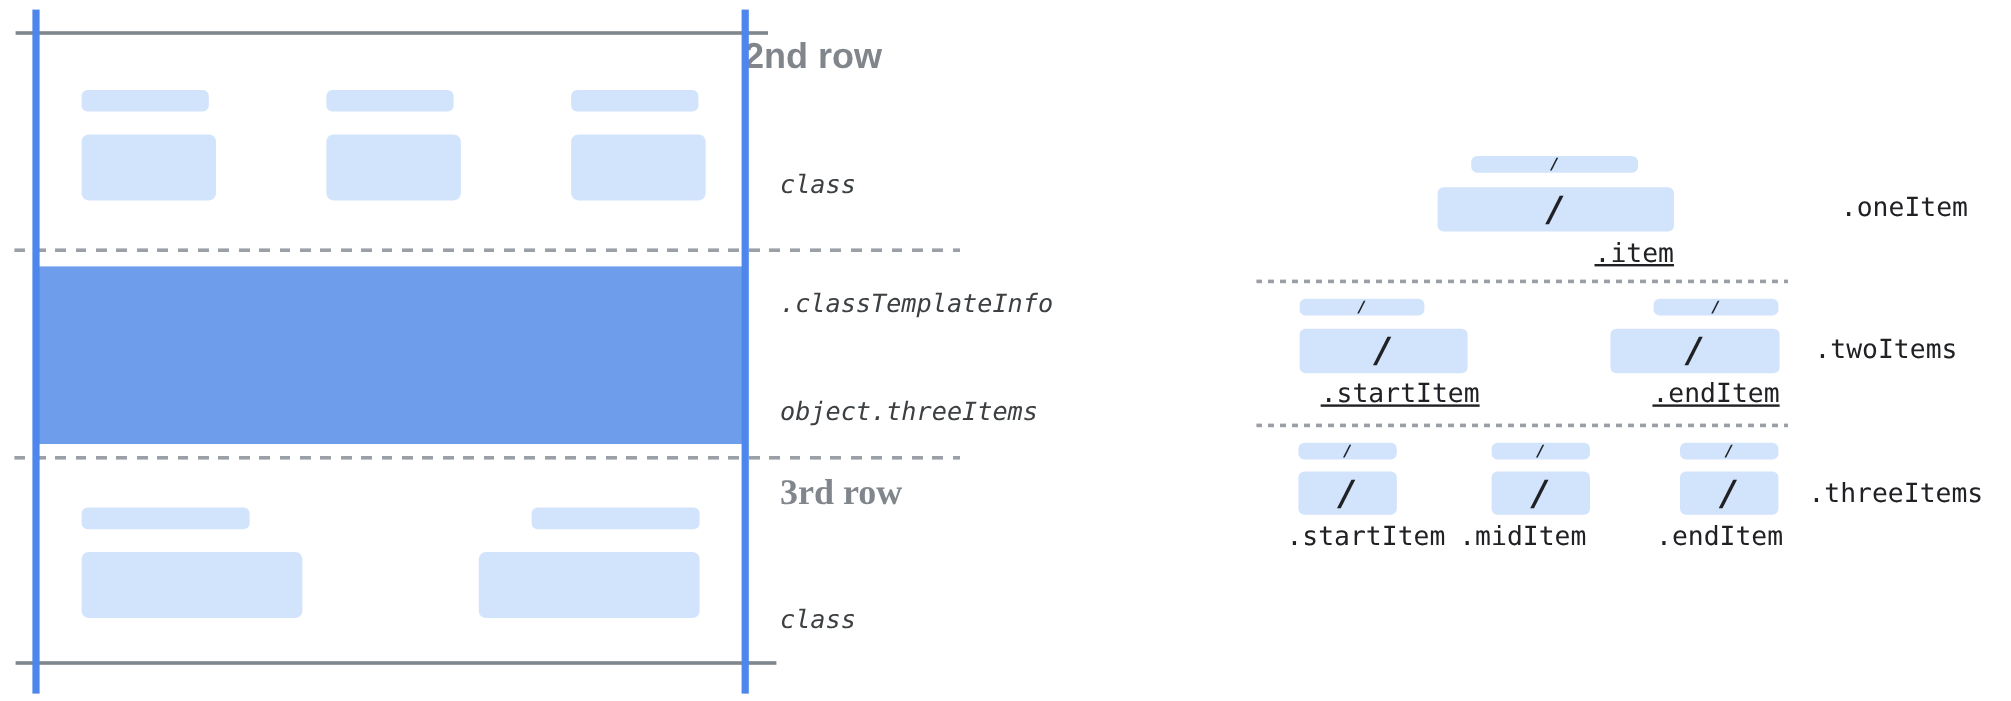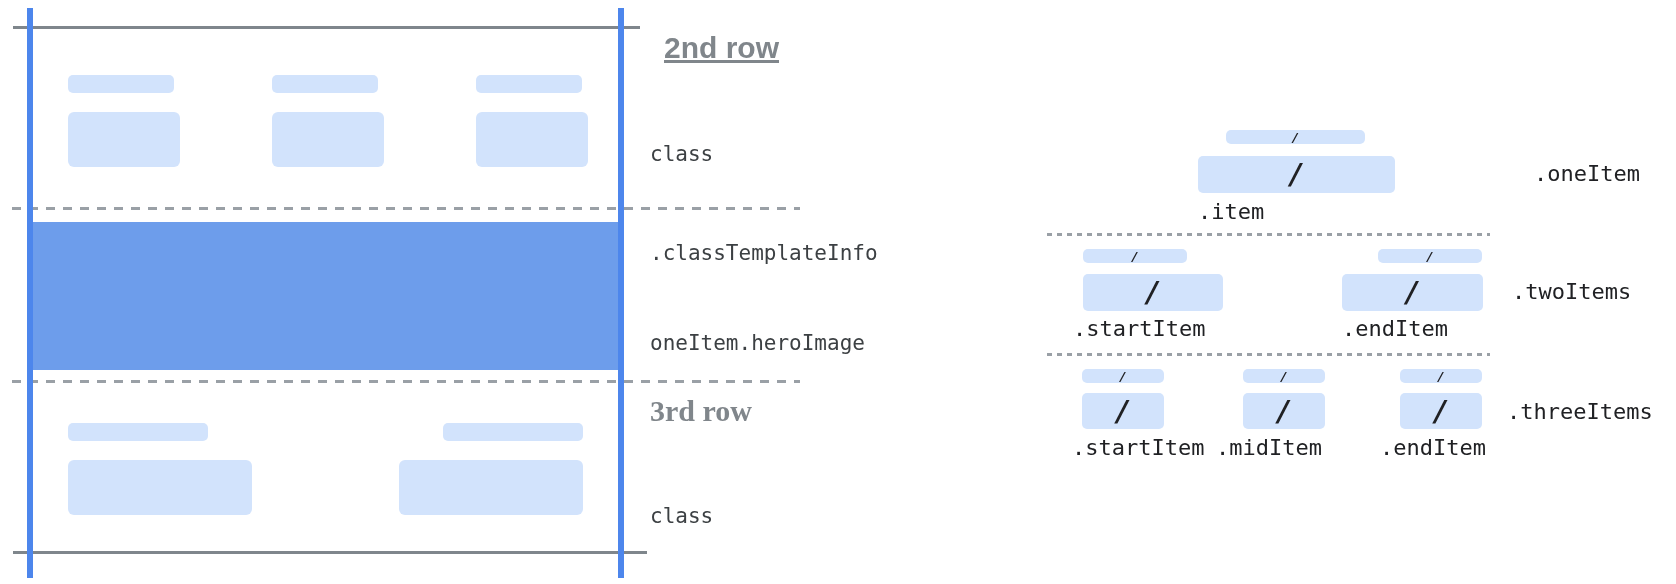--- a/index.html
+++ b/index.html
@@ -21,25 +21,25 @@
        display:flex;align-items:center;justify-content:center;}
   .bar.lg{border-radius:6px;}
   
   .slash{font-family:"DejaVu Sans Mono","Liberation Mono",monospace;
          font-weight:bold;color:#202124;font-style:italic;line-height:1;}
   .slash.big{font-size:29px;}
   .slash.sm{font-size:13px;}
   
   .heading{font-size:30px;font-weight:bold;color:var(--heading-gray);line-height:1;}
   .code{font-family:"DejaVu Sans Mono","Liberation Mono",monospace;
-        font-size:21px;color:var(--code-text);line-height:33px;white-space:pre;}
+        font-size:21px;color:var(--code-text);line-height:33px;white-space:pre;font-style:italic;}
   .hero-code{line-height:31px;}
   .mlabel{font-family:"DejaVu Sans Mono","Liberation Mono",monospace;
           font-size:22px;color:#202124;line-height:22px;white-space:pre;}
-  .centered{text-align:left;}
+  .centered{text-align:right;text-decoration:underline;}
 </style>
 </head>
 <body>
 
 <div class="canvas">
 
   <div class="abs vline" style="left:27px;top:8px;height:570px;"></div>
   <div class="abs vline" style="left:618px;top:8px;height:570px;"></div>
   <div class="abs hline" style="left:13px;top:26px;width:627px;"></div>
   <div class="abs hline" style="left:13px;top:551px;width:634px;"></div>
@@ -52,28 +52,28 @@
   <div class="abs bar" style="left:272px;top:75px;width:106px;height:18px;"></div>
   <div class="abs bar lg" style="left:272px;top:112px;width:112px;height:55px;"></div>
   <div class="abs bar" style="left:476px;top:75px;width:106px;height:18px;"></div>
   <div class="abs bar lg" style="left:476px;top:112px;width:112px;height:55px;"></div>
 
   <div class="abs bar" style="left:68px;top:423px;width:140px;height:18px;"></div>
   <div class="abs bar lg" style="left:68px;top:460px;width:184px;height:55px;"></div>
   <div class="abs bar" style="left:443px;top:423px;width:140px;height:18px;"></div>
   <div class="abs bar lg" style="left:399px;top:460px;width:184px;height:55px;"></div>
 
-  <div class="abs heading" style="left:664px;top:33px;text-decoration:underline;">2nd row</div>
+  <div class="abs heading" style="left:620px;top:33px;">2nd row</div>
   <div class="abs code" style="left:650px;top:72px;">
     <div>class</div>
     <div>.classTemplateInfo</div>
   </div>
 
   <div class="abs code hero-code" style="left:650px;top:266px;">
-    <div>oneItem.heroImage</div>
+    <div>object.threeItems</div>
   </div>
 
   <div class="abs heading" style="left:650px;top:396px;font-family:Liberation Serif, serif;">3rd row</div>
   <div class="abs code" style="left:650px;top:434px;">
     <div>class</div>
     
     
     
   </div>
 

